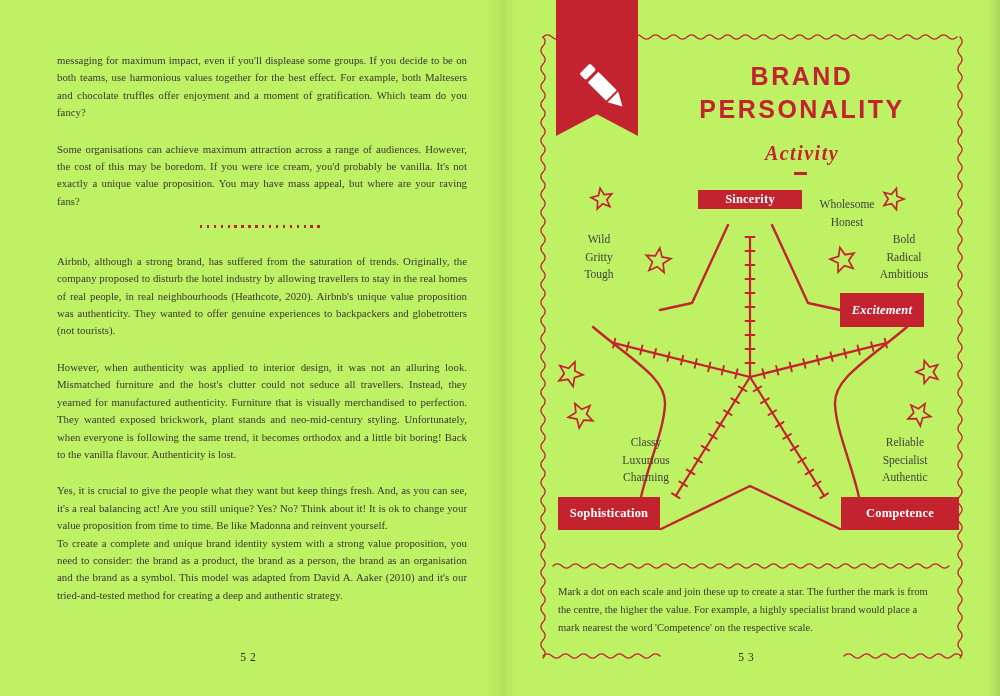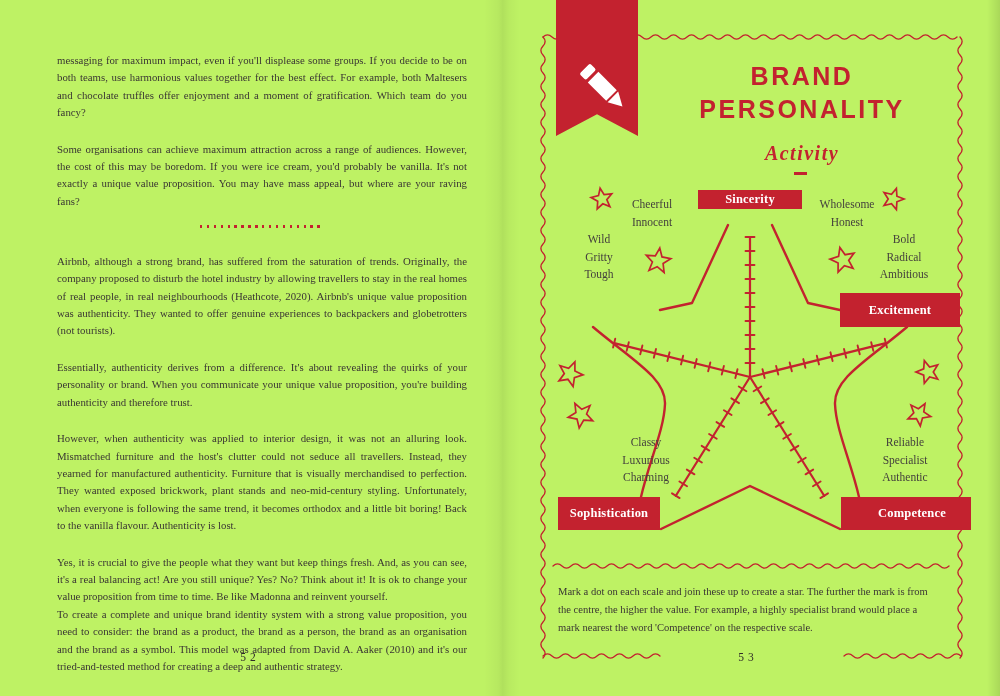--- a/index.html
+++ b/index.html
@@ -35,23 +35,23 @@
          font-family:"Liberation Sans",sans-serif;font-weight:bold;font-size:25px;
          line-height:33px;letter-spacing:2.5px;color:#c3222f;}
   .subtitle{position:absolute;left:637px;top:142px;width:330px;text-align:center;
             font-style:italic;font-weight:bold;font-size:20px;letter-spacing:1.5px;color:#c3222f;}
   .subtitle-dash{position:absolute;left:794px;top:172px;width:13px;height:2.5px;background:#c3222f;}
 
   .dim-box{position:absolute;background:#c3222f;color:#ffffff;font-weight:bold;font-size:12.5px;
            display:flex;align-items:center;justify-content:center;letter-spacing:0.2px;}
   #box-sincerity{left:698px;top:190px;width:104px;height:19px;}
   #box-ruggedness{left:557px;top:293px;width:103px;height:34px;}
-  #box-excitement{left:840px;top:293px;width:120px;height:34px;}
+  #box-excitement{left:840px;top:293px;width:84px;height:34px;font-style:italic;}
   #box-sophistication{left:558px;top:497px;width:102px;height:33px;}
-  #box-competence{left:841px;top:497px;width:118px;height:33px;padding-left:12px;}
+  #box-competence{left:841px;top:497px;width:118px;height:33px;}
 
   .tg{position:absolute;width:110px;text-align:center;font-size:11.5px;line-height:17.5px;color:#44403d;}
   #tg-0{left:597px;top:196px;}
   #tg-1{left:792px;top:196px;}
   #tg-2{left:544px;top:231px;}
   #tg-3{left:849px;top:231px;}
   #tg-4{left:543px;top:434px;padding-left:48px;}
   #tg-5{left:850px;top:434px;}
 
   .instructions{position:absolute;left:558px;top:583px;width:372px;margin:0;
@@ -62,21 +62,20 @@
 
 <div class="spread">
   <div class="gutter"></div>
   <div class="edge-right"></div>
 
   <div class="left-col">
     <p>messaging for maximum impact, even if you'll displease some groups. If you decide to be on both teams, use harmonious values together for the best effect. For example, both Maltesers and chocolate truffles offer enjoyment and a moment of gratification. Which team do you fancy?</p>
     <p class="nogap">Some organisations can achieve maximum attraction across a range of audiences. However, the cost of this may be boredom. If you were ice cream, you'd probably be vanilla. It's not exactly a unique value proposition. You may have mass appeal, but where are your raving fans?</p>
     <div class="dots"></div>
     <p>Airbnb, although a strong brand, has suffered from the saturation of trends. Originally, the company proposed to disturb the hotel industry by allowing travellers to stay in the real homes of real people, in real neighbourhoods (Heathcote, 2020). Airbnb's unique value proposition was authenticity. They wanted to offer genuine experiences to backpackers and globetrotters (not tourists).</p>
-    <p>Essentially, authenticity derives from a difference. It's about revealing the quirks of your personality or brand. When you communicate your unique value proposition, you're building authenticity and therefore trust.</p>
     <p>However, when authenticity was applied to interior design, it was not an alluring look. Mismatched furniture and the host's clutter could not seduce all travellers. Instead, they yearned for manufactured authenticity. Furniture that is visually merchandised to perfection. They wanted exposed brickwork, plant stands and neo-mid-century styling. Unfortunately, when everyone is following the same trend, it becomes orthodox and a little bit boring! Back to the vanilla flavour. Authenticity is lost.</p>
     <p class="nogap">Yes, it is crucial to give the people what they want but keep things fresh. And, as you can see, it's a real balancing act! Are you still unique? Yes? No? Think about it! It is ok to change your value proposition from time to time. Be like Madonna and reinvent yourself.</p>
     <p class="nogap">To create a complete and unique brand identity system with a strong value proposition, you need to consider: the brand as a product, the brand as a person, the brand as an organisation and the brand as a symbol. This model was adapted from David A. Aaker (2010) and it's our tried-and-tested method for creating a deep and authentic strategy.</p>
   </div>
   <div class="pagenum pn-left">52</div>
 
   <svg id="decor" width="1000" height="696" viewBox="0 0 1000 696">
       <path fill="none" stroke="#c3222f" stroke-width="1.3" stroke-linecap="round" stroke-linejoin="round" d="M 543 37 q 4.5 -4.2 9 0 t 9 0 t 9 0 t 9 0 t 9 0 t 9 0 t 9 0 t 9 0 t 9 0 t 9 0 t 9 0 t 9 0 t 9 0 t 9 0 t 9 0 t 9 0 t 9 0 t 9 0 t 9 0 t 9 0 t 9 0 t 9 0 t 9 0 t 9 0 t 9 0 t 9 0 t 9 0 t 9 0 t 9 0 t 9 0 t 9 0 t 9 0 t 9 0 t 9 0 t 9 0 t 9 0 t 9 0 t 9 0 t 9 0 t 9 0 t 9 0 t 9 0 t 9 0 t 9 0 t 9 0 t 9 0"></path>
       <path fill="none" stroke="#c3222f" stroke-width="1.3" stroke-linecap="round" stroke-linejoin="round" d="M 543 37 q 4.2 4.5 0 9 t 0 9 t 0 9 t 0 9 t 0 9 t 0 9 t 0 9 t 0 9 t 0 9 t 0 9 t 0 9 t 0 9 t 0 9 t 0 9 t 0 9 t 0 9 t 0 9 t 0 9 t 0 9 t 0 9 t 0 9 t 0 9 t 0 9 t 0 9 t 0 9 t 0 9 t 0 9 t 0 9 t 0 9 t 0 9 t 0 9 t 0 9 t 0 9 t 0 9 t 0 9 t 0 9 t 0 9 t 0 9 t 0 9 t 0 9 t 0 9 t 0 9 t 0 9 t 0 9 t 0 9 t 0 9 t 0 9 t 0 9 t 0 9 t 0 9 t 0 9 t 0 9 t 0 9 t 0 9 t 0 9 t 0 9 t 0 9 t 0 9 t 0 9 t 0 9 t 0 9 t 0 9 t 0 9 t 0 9 t 0 9 t 0 9 t 0 9 t 0 9 t 0 9"></path>
       <path fill="none" stroke="#c3222f" stroke-width="1.3" stroke-linecap="round" stroke-linejoin="round" d="M 960 37 q 4.2 4.5 0 9 t 0 9 t 0 9 t 0 9 t 0 9 t 0 9 t 0 9 t 0 9 t 0 9 t 0 9 t 0 9 t 0 9 t 0 9 t 0 9 t 0 9 t 0 9 t 0 9 t 0 9 t 0 9 t 0 9 t 0 9 t 0 9 t 0 9 t 0 9 t 0 9 t 0 9 t 0 9 t 0 9 t 0 9 t 0 9 t 0 9 t 0 9 t 0 9 t 0 9 t 0 9 t 0 9 t 0 9 t 0 9 t 0 9 t 0 9 t 0 9 t 0 9 t 0 9 t 0 9 t 0 9 t 0 9 t 0 9 t 0 9 t 0 9 t 0 9 t 0 9 t 0 9 t 0 9 t 0 9 t 0 9 t 0 9 t 0 9 t 0 9 t 0 9 t 0 9 t 0 9 t 0 9 t 0 9 t 0 9 t 0 9 t 0 9 t 0 9 t 0 9 t 0 9"></path>
@@ -147,24 +146,20 @@
       <path fill="none" stroke="#c3222f" stroke-width="1.7" stroke-linecap="round" stroke-linejoin="miter" d="M924.3 360.6 L929.6 367.0 L937.7 364.9 L933.3 372.0 L937.7 379.1 L929.6 377.0 L924.3 383.4 L923.7 375.1 L916.0 372.0 L923.7 368.9 Z"></path>
       <path fill="none" stroke="#c3222f" stroke-width="1.7" stroke-linecap="round" stroke-linejoin="miter" d="M574.9 403.5 L581.8 409.3 L590.0 405.6 L586.6 414.0 L592.7 420.7 L583.7 420.1 L579.2 427.9 L577.0 419.1 L568.2 417.3 L575.9 412.5 Z"></path>
       <path fill="none" stroke="#c3222f" stroke-width="1.7" stroke-linecap="round" stroke-linejoin="miter" d="M925.0 403.6 L923.8 411.9 L930.7 416.5 L922.5 417.9 L920.3 425.9 L916.4 418.6 L908.0 418.9 L913.8 412.9 L911.0 405.1 L918.4 408.7 Z"></path>
     </svg>
 
   <div class="dim-box" id="box-sincerity">Sincerity</div>
   <div class="dim-box" id="box-excitement">Excitement</div>
   <div class="dim-box" id="box-sophistication">Sophistication</div>
   <div class="dim-box" id="box-competence">Competence</div>
 
-  <div class="tg" id="tg-0">
-    <div>Cheerful</div>
-    <div>Innocent</div>
-  </div>
   <div class="tg" id="tg-1">
     <div>Wholesome</div>
     <div>Honest</div>
   </div>
   <div class="tg" id="tg-2">
     <div>Wild</div>
     <div>Gritty</div>
     <div>Tough</div>
   </div>
   <div class="tg" id="tg-3">

